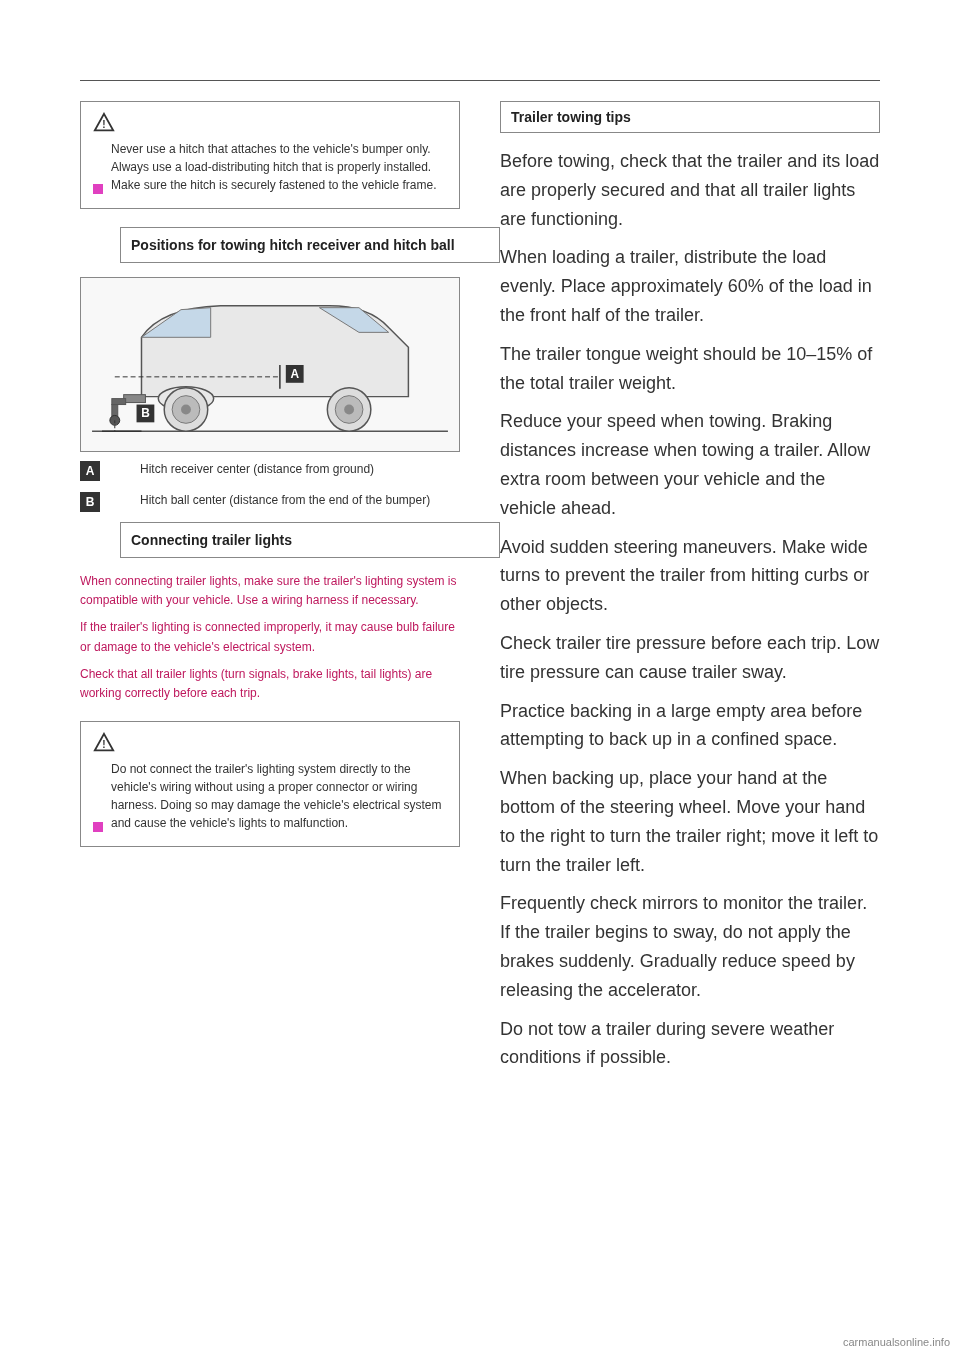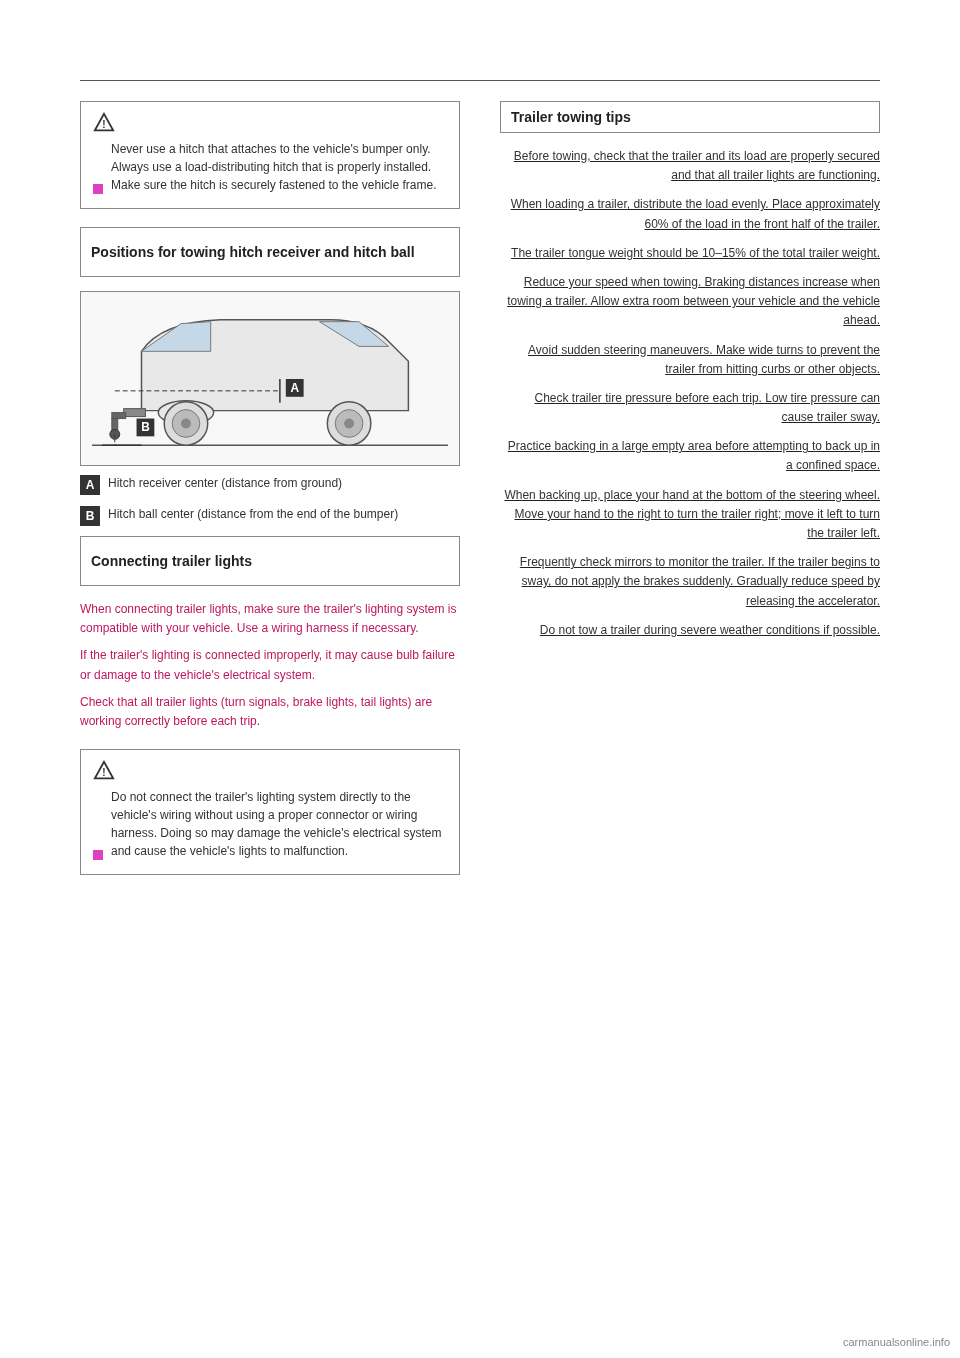--- a/index.html
+++ b/index.html
@@ -37,21 +37,20 @@
 
     .left-col {
       flex: 0 0 400px;
       max-width: 400px;
       padding-right: 20px;
     }
 
     .right-col {
       flex: 1;
       padding-left: 20px;
-      text-decoration: underline;
     }
 
     
     .warning-box {
       border: 1.5px solid #888;
       padding: 10px 12px;
       margin-bottom: 18px;
       background: #fff;
     }
 
@@ -85,27 +84,28 @@
 
     .warning-text {
       font-size: 12px;
       line-height: 1.5;
       color: #333;
     }
 
     
     .section-heading {
       border: 1.5px solid #888;
-      padding: 16px 10px;
+      padding: 9px 10px;
       margin-bottom: 14px;
       font-weight: bold;
       font-size: 14px;
       background: #fff;
       display: inline-block;
       width: 100%;
+      margin-left: 40px;
     }
 
     
     .diagram-box {
       border: 1.5px solid #888;
       margin-bottom: 8px;
       height: 175px;
       background: #f8f8f8;
       position: relative;
       overflow: hidden;
@@ -136,40 +136,40 @@
       justify-content: center;
       flex-shrink: 0;
       margin-right: 8px;
       margin-top: 1px;
     }
 
     .label-text {
       font-size: 12px;
       line-height: 1.5;
       color: #333;
+      margin-left: 32px;
     }
 
     
     .right-heading {
       border: 1.5px solid #888;
       padding: 7px 10px;
       font-weight: bold;
       font-size: 14px;
       background: #fff;
       display: inline-block;
       width: 100%;
       margin-bottom: 14px;
     }
 
     .right-text {
-      font-size: 12px;
+      font-size: 18px;
       line-height: 1.6;
       color: #333;
       margin-bottom: 10px;
-      text-align: right;
     }
 
     
     .watermark {
       position: absolute;
       bottom: 10px;
       right: 10px;
       font-size: 11px;
       color: #888;
     }

